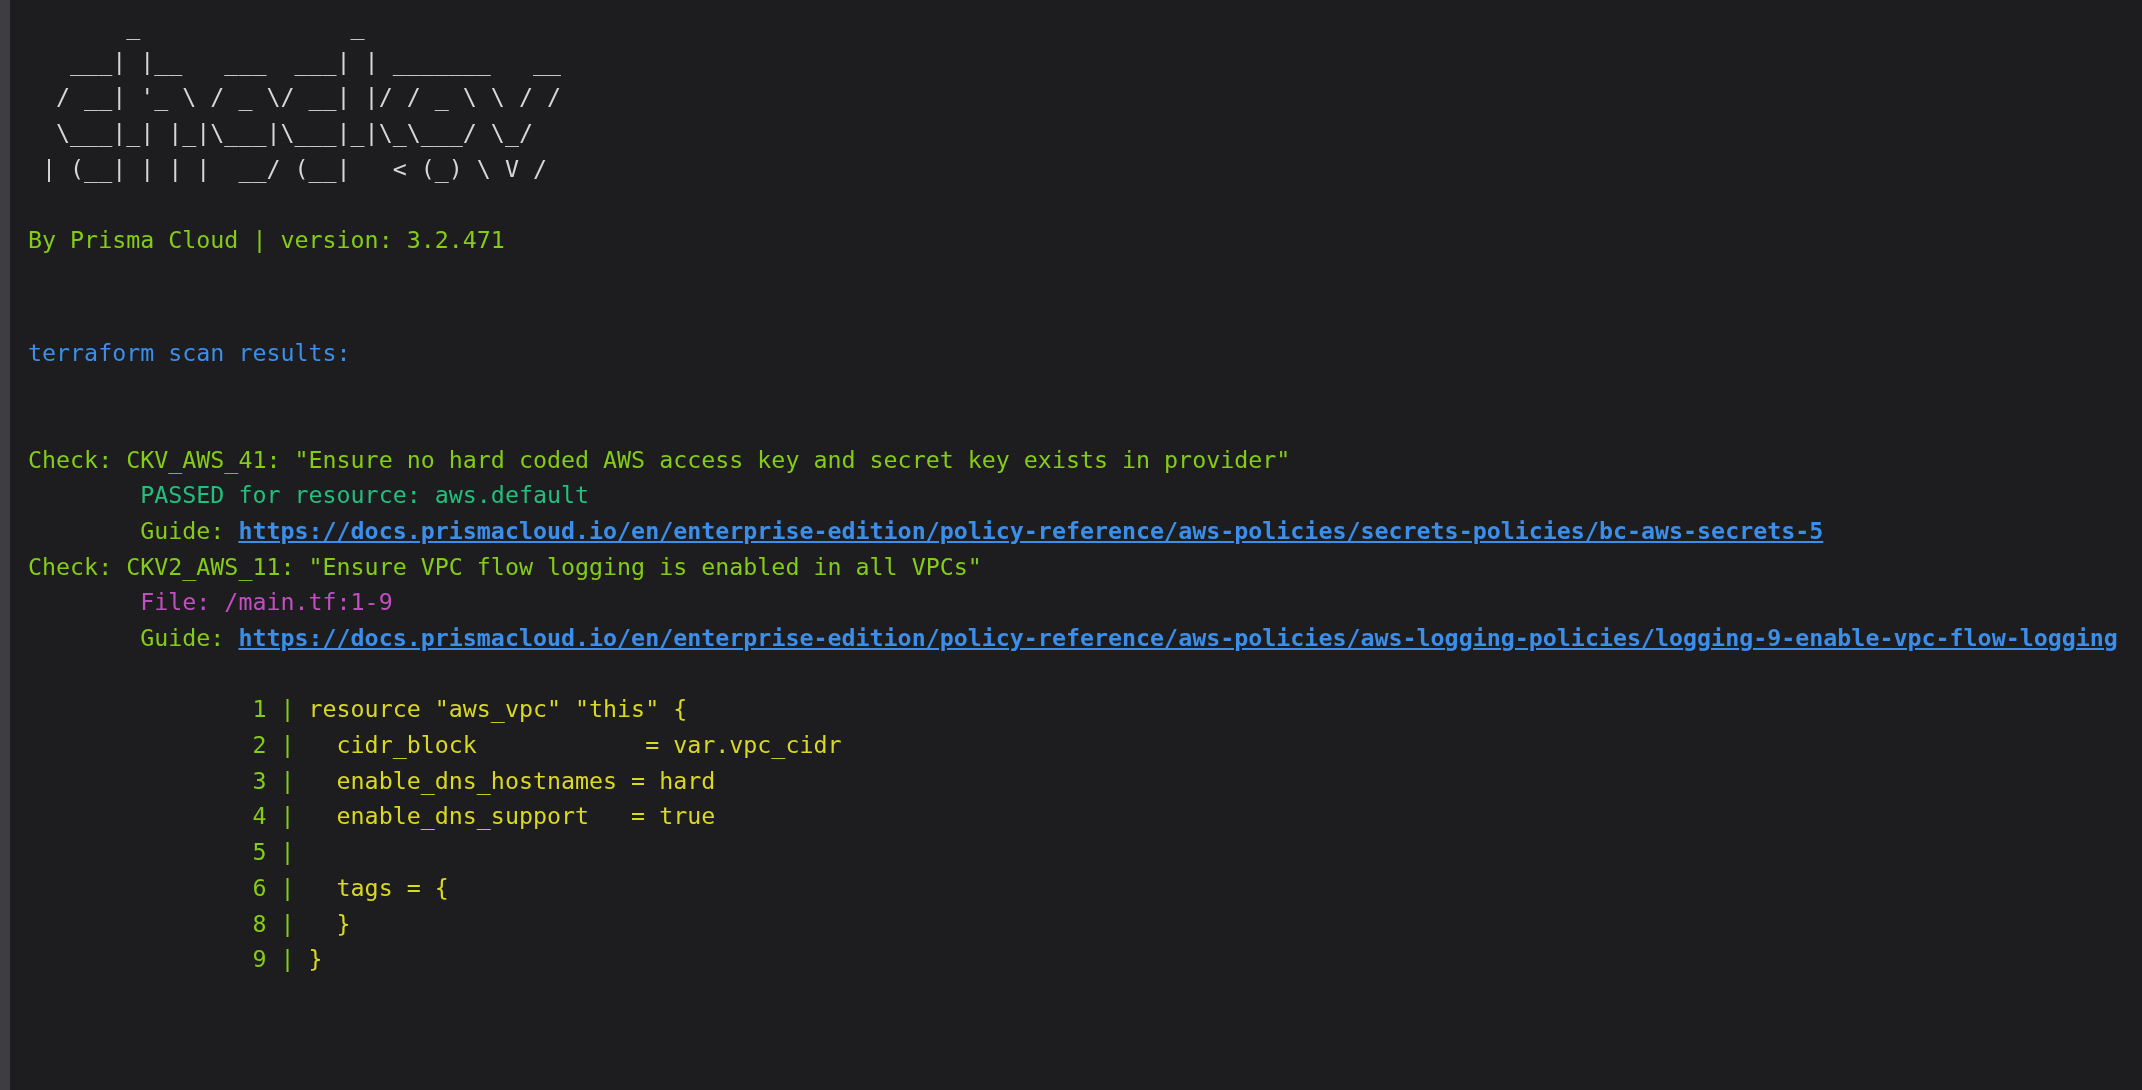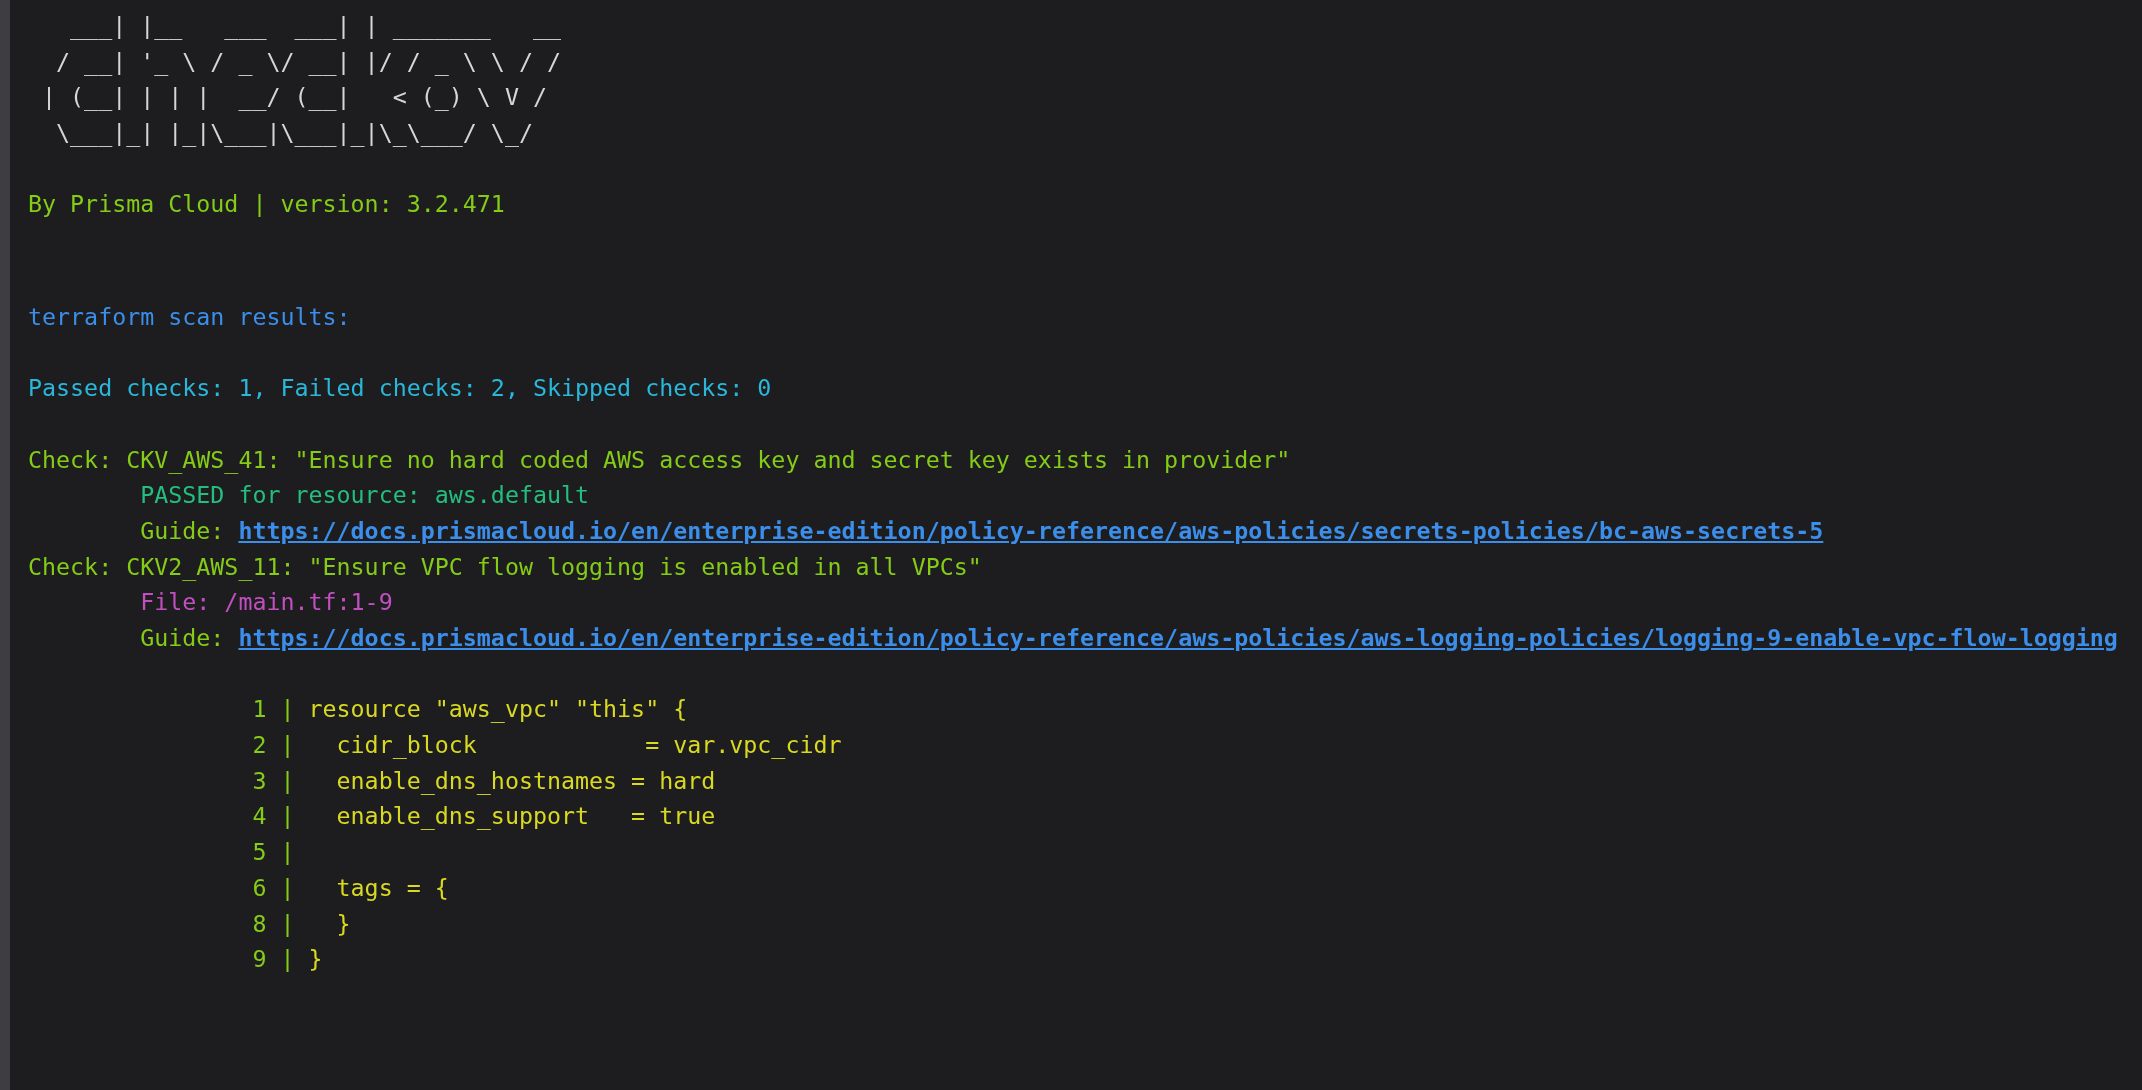--- a/index.html
+++ b/index.html
@@ -45,33 +45,33 @@
     cursor: pointer;
   }
 </style>
 </head>
 <body>
 
 <div class="screen">
   <div class="scrollbar-strip"></div>
   <div class="content">
 
+    <div class="line banner">       _               _</div>
     <div class="line banner">   ___| |__   ___  ___| | _______   __</div>
     <div class="line banner">  / __| '_ \ / _ \/ __| |/ / _ \ \ / /</div>
+    <div class="line banner">  \___|_| |_|\___|\___|_|\_\___/ \_/</div>
     <div class="line banner"> | (__| | | |  __/ (__|   &lt; (_) \ V /</div>
-    <div class="line banner">  \___|_| |_|\___|\___|_|\_\___/ \_/</div>
     <div class="line"></div>
 
     <div class="line fg">By Prisma Cloud | version: 3.2.471</div>
     <div class="line"></div>
 
     <div class="line blue">terraform scan results:</div>
     <div class="line"></div>
 
-    <div class="line cyan">Passed checks: 1, Failed checks: 2, Skipped checks: 0</div>
     <div class="line"></div>
 
     <div class="line fg">Check: CKV_AWS_41: "Ensure no hard coded AWS access key and secret key exists in provider"</div>
     <div class="line green indent1">PASSED for resource: aws.default</div>
     <div class="line indent1"><span class="fg">Guide: </span><a class="url">https://docs.prismacloud.io/en/enterprise-edition/policy-reference/aws-policies/secrets-policies/bc-aws-secrets-5</a></div>
 
     <div class="line fg">Check: CKV2_AWS_11: "Ensure VPC flow logging is enabled in all VPCs"</div>
     <div class="line magenta indent1">File: /main.tf:1-9</div>
     <div class="line indent1"><span class="fg">Guide: </span><a class="url">https://docs.prismacloud.io/en/enterprise-edition/policy-reference/aws-policies/aws-logging-policies/logging-9-enable-vpc-flow-logging</a></div>
 

